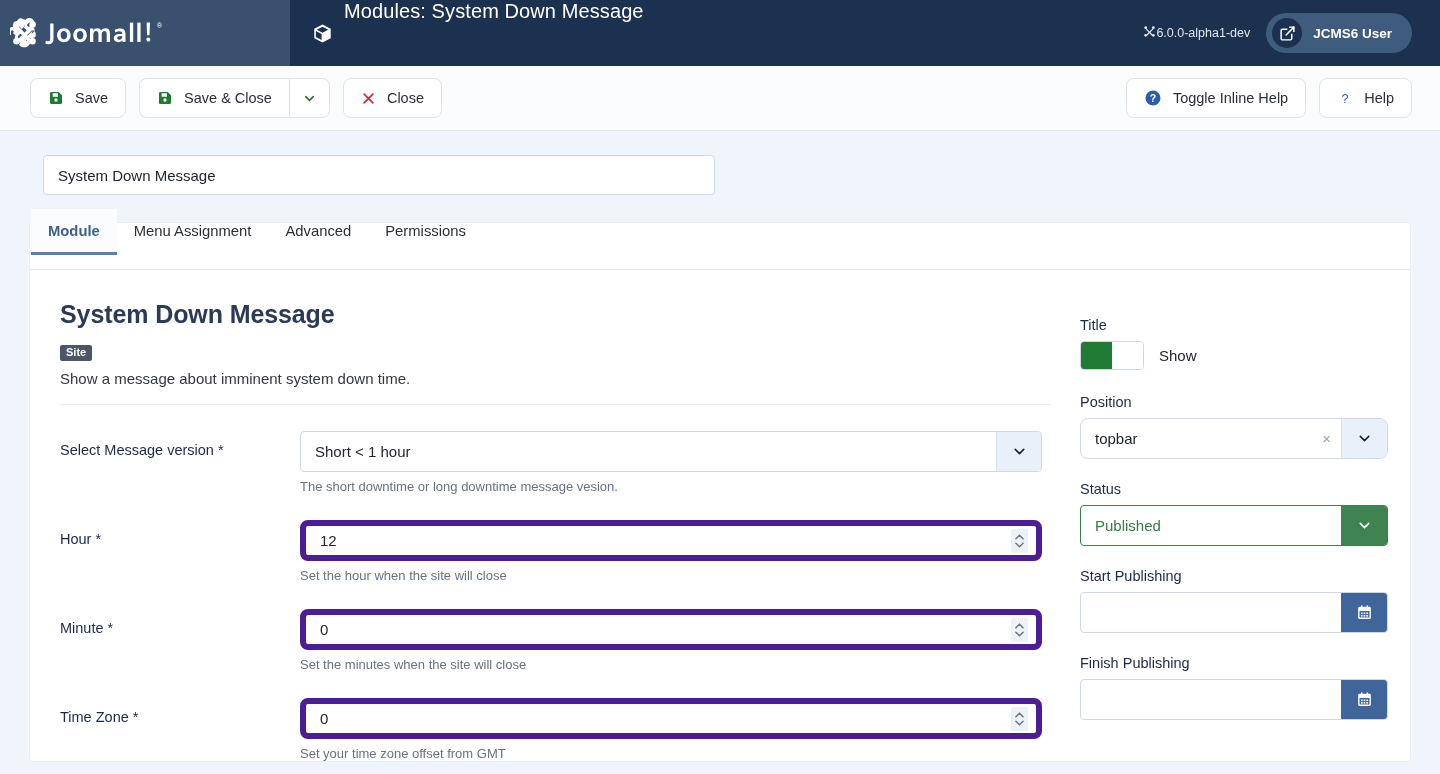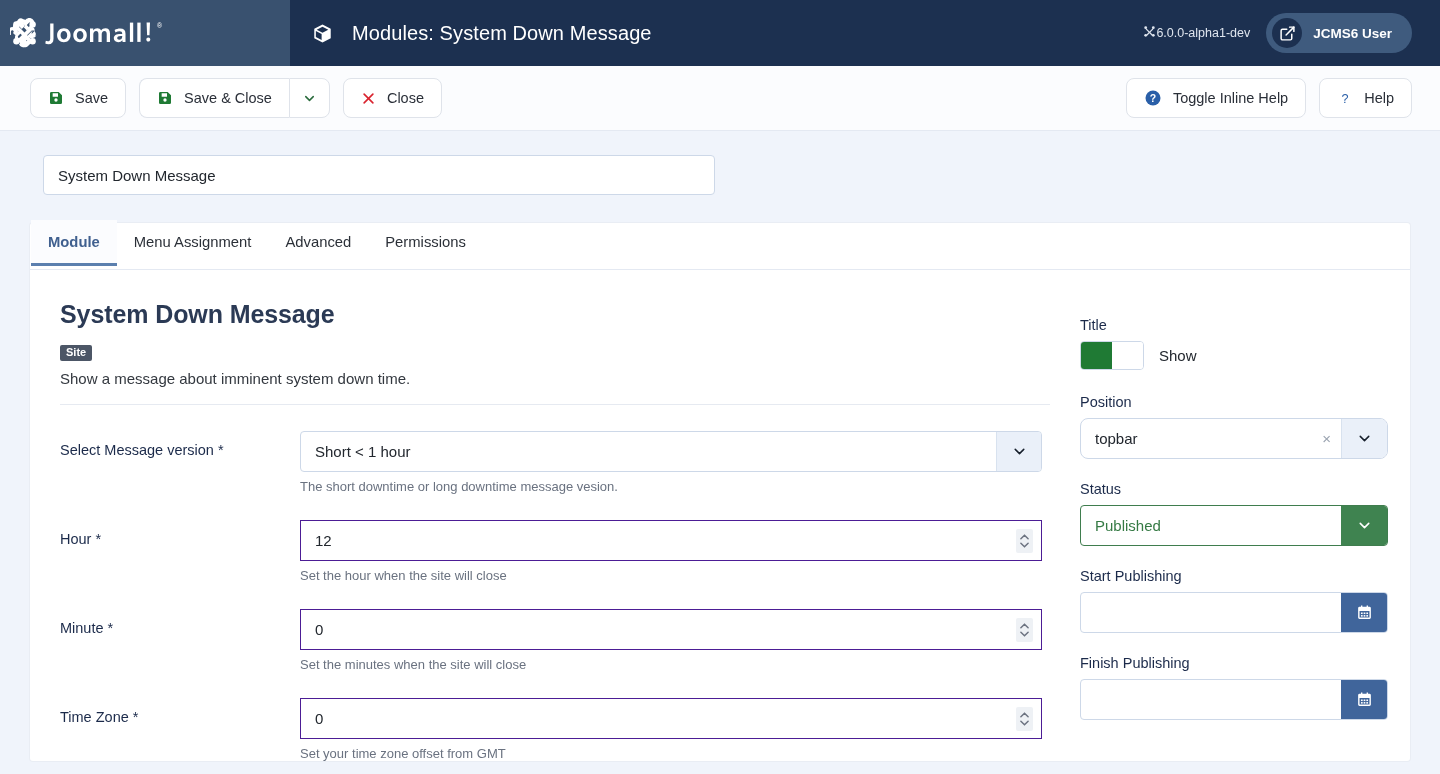--- a/index.html
+++ b/index.html
@@ -24,26 +24,24 @@
     background: #39516f;
     display: flex;
     align-items: center;
     padding-left: 10px;
   }
   .joomla-logo { display: flex; align-items: center; height: 34px; }
   .joomla-logo svg { display: block; }
   .header-title {
     flex: 1;
     display: flex;
-    align-items: center;
     padding-left: 22px;
     color: #ffffff;
     font-size: 20px;
     letter-spacing: .1px;
-    gap: 8px;
   }
   .header-title .cube-icon { margin-right: 11px; display: flex; align-items: center; }
   .header-right {
     display: flex;
     align-items: center;
     padding-right: 28px;
     gap: 16px;
   }
   .version-tag {
     color: #dfe5ee;
@@ -138,21 +136,21 @@
     margin-top: 28px;
     background: #ffffff;
     border-radius: 3px;
     box-shadow: 0 0 0 1px #e9edf4;
     min-height: 474px;
   }
   .tabs {
     display: flex;
     align-items: flex-end;
     border-bottom: 1px solid #e4e9f2;
-    padding: 4px 1px;
+    padding: 15px 1px;
     height: 47px;
   }
   .tab {
     padding: 0 17px;
     height: 46px;
     display: flex;
     align-items: center;
     font-size: 14.8px;
     color: #2b3murky;
     color: #2b3038;
@@ -248,22 +246,22 @@
     border-left: 1px solid #d8e2ef;
     display: flex;
     align-items: center;
     justify-content: center;
   }
 
   .num-wrap {
     position: relative;
     display: flex;
     height: 41px;
-    border: 1px solid #4c1d95;
-    border-radius: 0;
+    border: 6px solid #4c1d95;
+    border-radius: 8px;
     background: #fff;
     width: 742px;
     align-items: center;
   }
   .num-wrap .val {
     flex: 1;
     padding: 0 14px;
     font-size: 15px;
     color: #22272e;
   }

